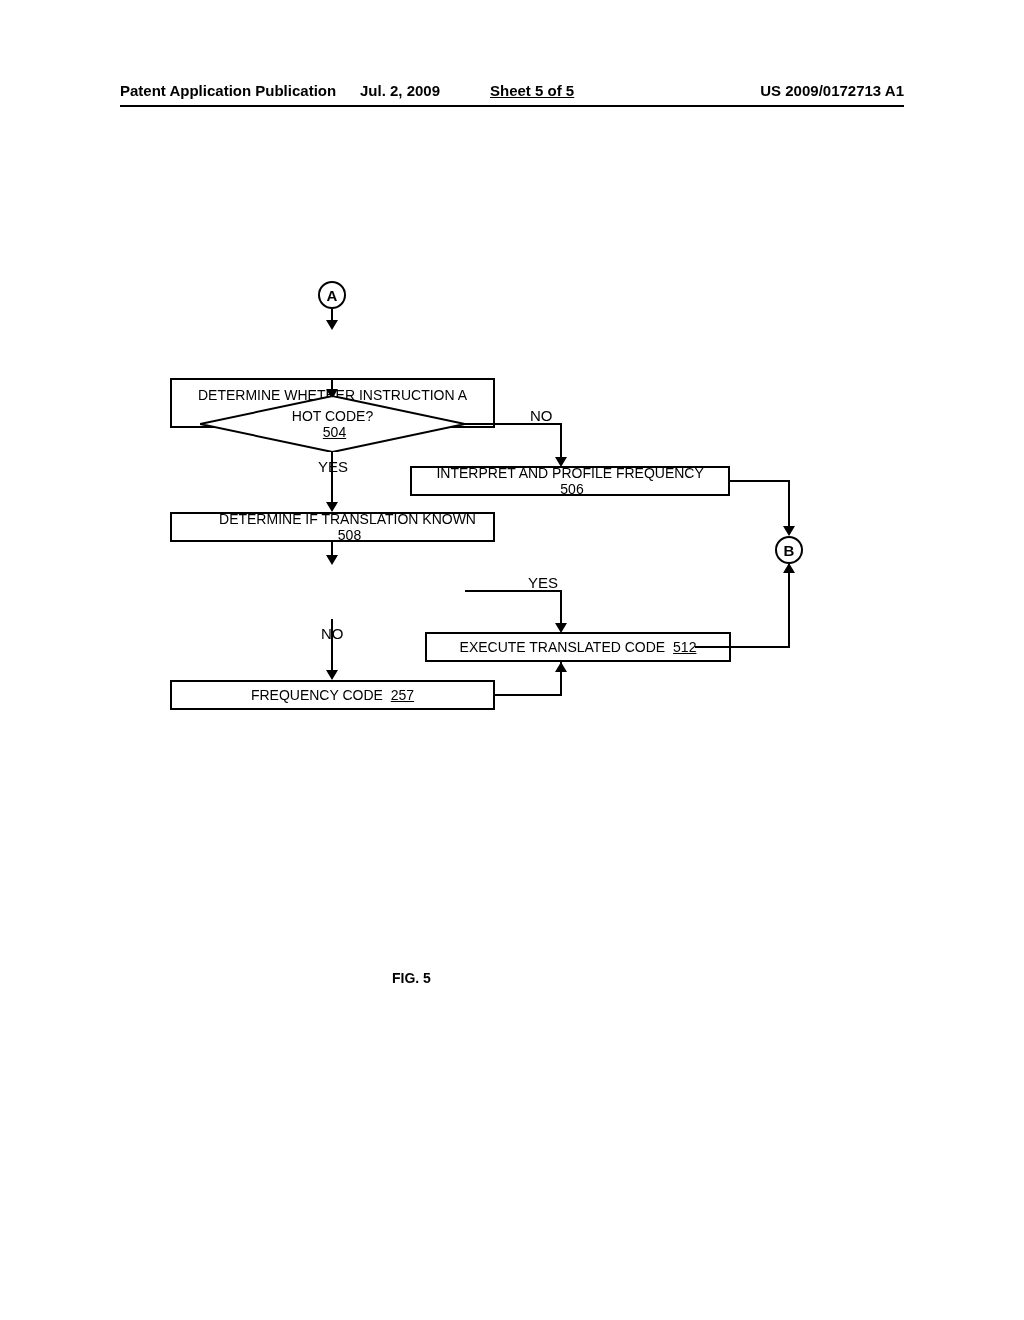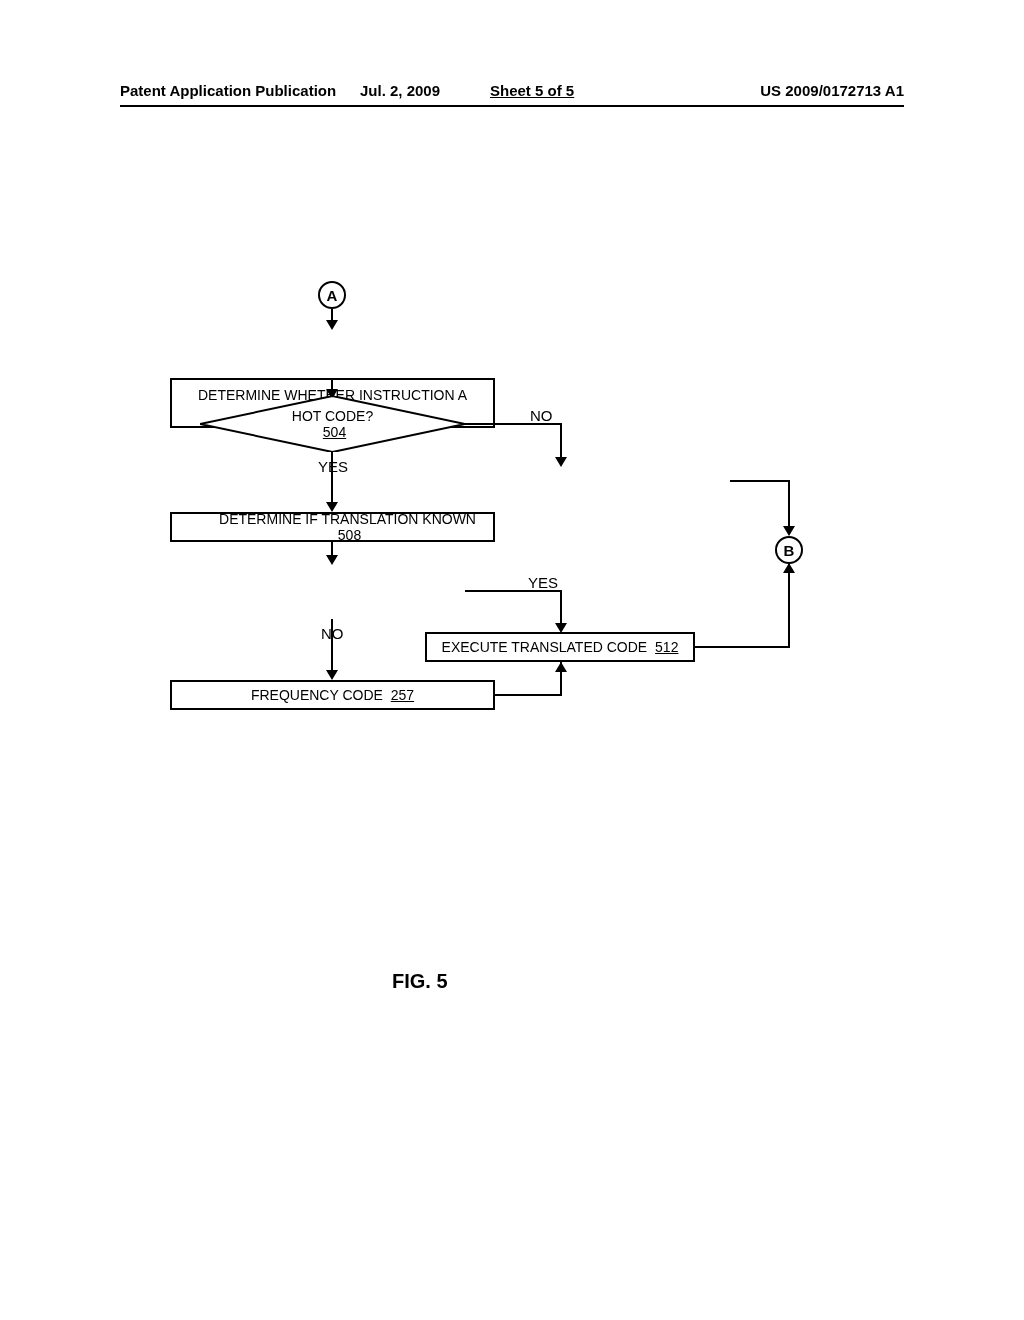--- a/index.html
+++ b/index.html
@@ -75,21 +75,21 @@
     align-items: center;
     justify-content: center;
     background: #fff;
   }
   .lbl {
     position: absolute;
     font-size: 15px;
   }
   .fig {
     position: absolute;
-    font-size: 20px;
+    font-size: 14px;
     font-weight: bold;
   }
   .arrowhead {
     position: absolute;
     width: 0; height: 0;
   }
   .ah-down {
     border-left: 6px solid transparent;
     border-right: 6px solid transparent;
     border-top: 10px solid #000;
@@ -139,38 +139,41 @@
 
   <div class="hline" style="left:465px; top:423px; width:96px;"></div>
   <div class="lbl" style="left:530px; top:407px;">NO</div>
   <div class="vline" style="left:560px; top:423px; height:38px;"></div>
   <div class="arrowhead ah-down" style="left:555px; top:457px;"></div>
 
   <div class="vline" style="left:331px; top:452px; height:55px;"></div>
   <div class="lbl" style="left:318px; top:458px;">YES</div>
   <div class="arrowhead ah-down" style="left:326px; top:502px;"></div>
 
+  <div class="box" style="left:410px; top:466px; width:320px; height:30px;">
+    <span><span>INTERPRET AND PROFILE FREQUENCY</span> <span class="ref">506</span></span>
+  </div>
 
   <div class="box" style="left:170px; top:512px; width:325px; height:30px;padding-left:40px;">
     <span><span>DETERMINE IF TRANSLATION KNOWN</span> <span class="ref">508</span></span>
   </div>
   <div class="vline" style="left:331px; top:542px; height:16px;"></div>
   <div class="arrowhead ah-down" style="left:326px; top:555px;"></div>
 
 
   <div class="hline" style="left:465px; top:590px; width:96px;"></div>
   <div class="lbl" style="left:528px; top:574px;">YES</div>
   <div class="vline" style="left:560px; top:590px; height:37px;"></div>
   <div class="arrowhead ah-down" style="left:555px; top:623px;"></div>
 
   <div class="vline" style="left:331px; top:619px; height:55px;"></div>
   <div class="lbl" style="left:321px; top:625px;">NO</div>
   <div class="arrowhead ah-down" style="left:326px; top:670px;"></div>
 
-  <div class="box" style="left:425px; top:632px; width:270px; height:30px;">
+  <div class="box" style="left:425px; top:632px; width:306px; height:30px;">
     <span><span>EXECUTE TRANSLATED CODE</span> <span class="ref">512</span></span>
   </div>
 
   <div class="box" style="left:170px; top:680px; width:325px; height:30px;">
     <span><span>FREQUENCY CODE</span> <span class="ref">257</span></span>
   </div>
 
   <div class="hline" style="left:495px; top:694px; width:66px;"></div>
   <div class="vline" style="left:560px; top:662px; height:34px;"></div>
   <div class="arrowhead ah-up" style="left:555px; top:662px;"></div>

